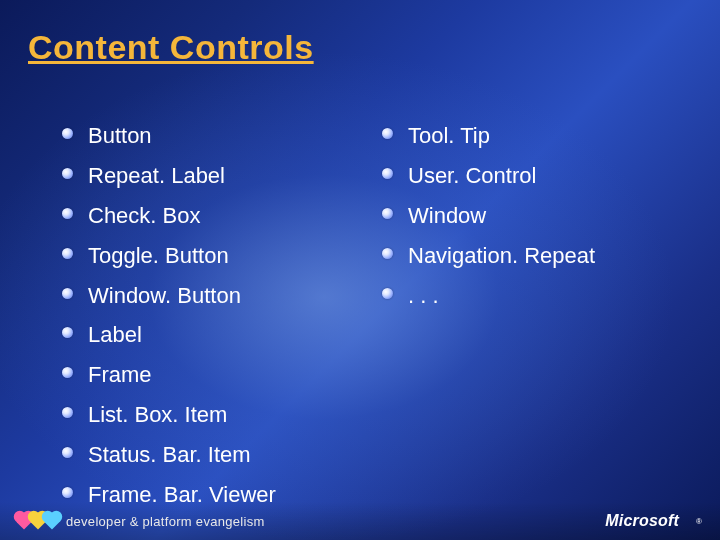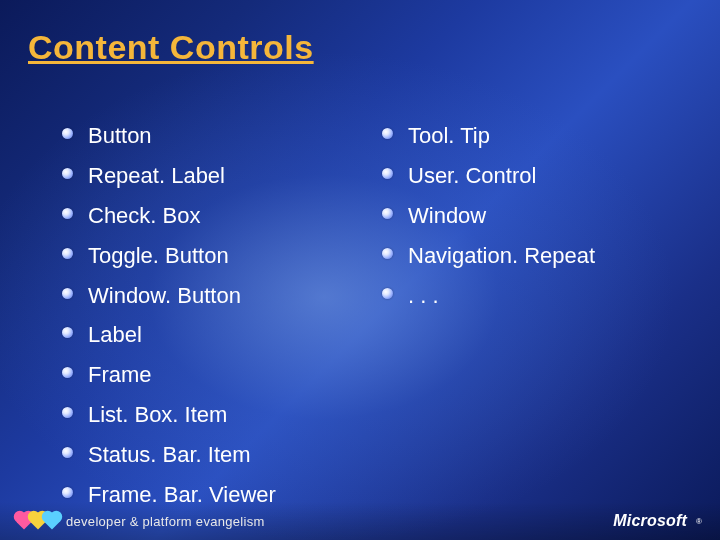--- a/index.html
+++ b/index.html
@@ -114,21 +114,21 @@
   .heart.h2, .heart.h2::before, .heart.h2::after { background: #f7d23e; }
   .heart.h3, .heart.h3::before, .heart.h3::after { background: #5ad0ff; }
   .footer-left-text {
     font-size: 13px;
     color: #e8e8e8;
     letter-spacing: 0.3px;
   }
   .ms-logo {
     display: flex;
     align-items: center;
-    gap: 8px;
+    gap: 16px;
   }
   .ms-text {
     font-family: "Segoe UI", Tahoma, Arial, sans-serif;
     font-size: 16px;
     font-weight: 600;
     font-style: italic;
     color: #ffffff;
     letter-spacing: 0.2px;
   }
   .ms-reg {

